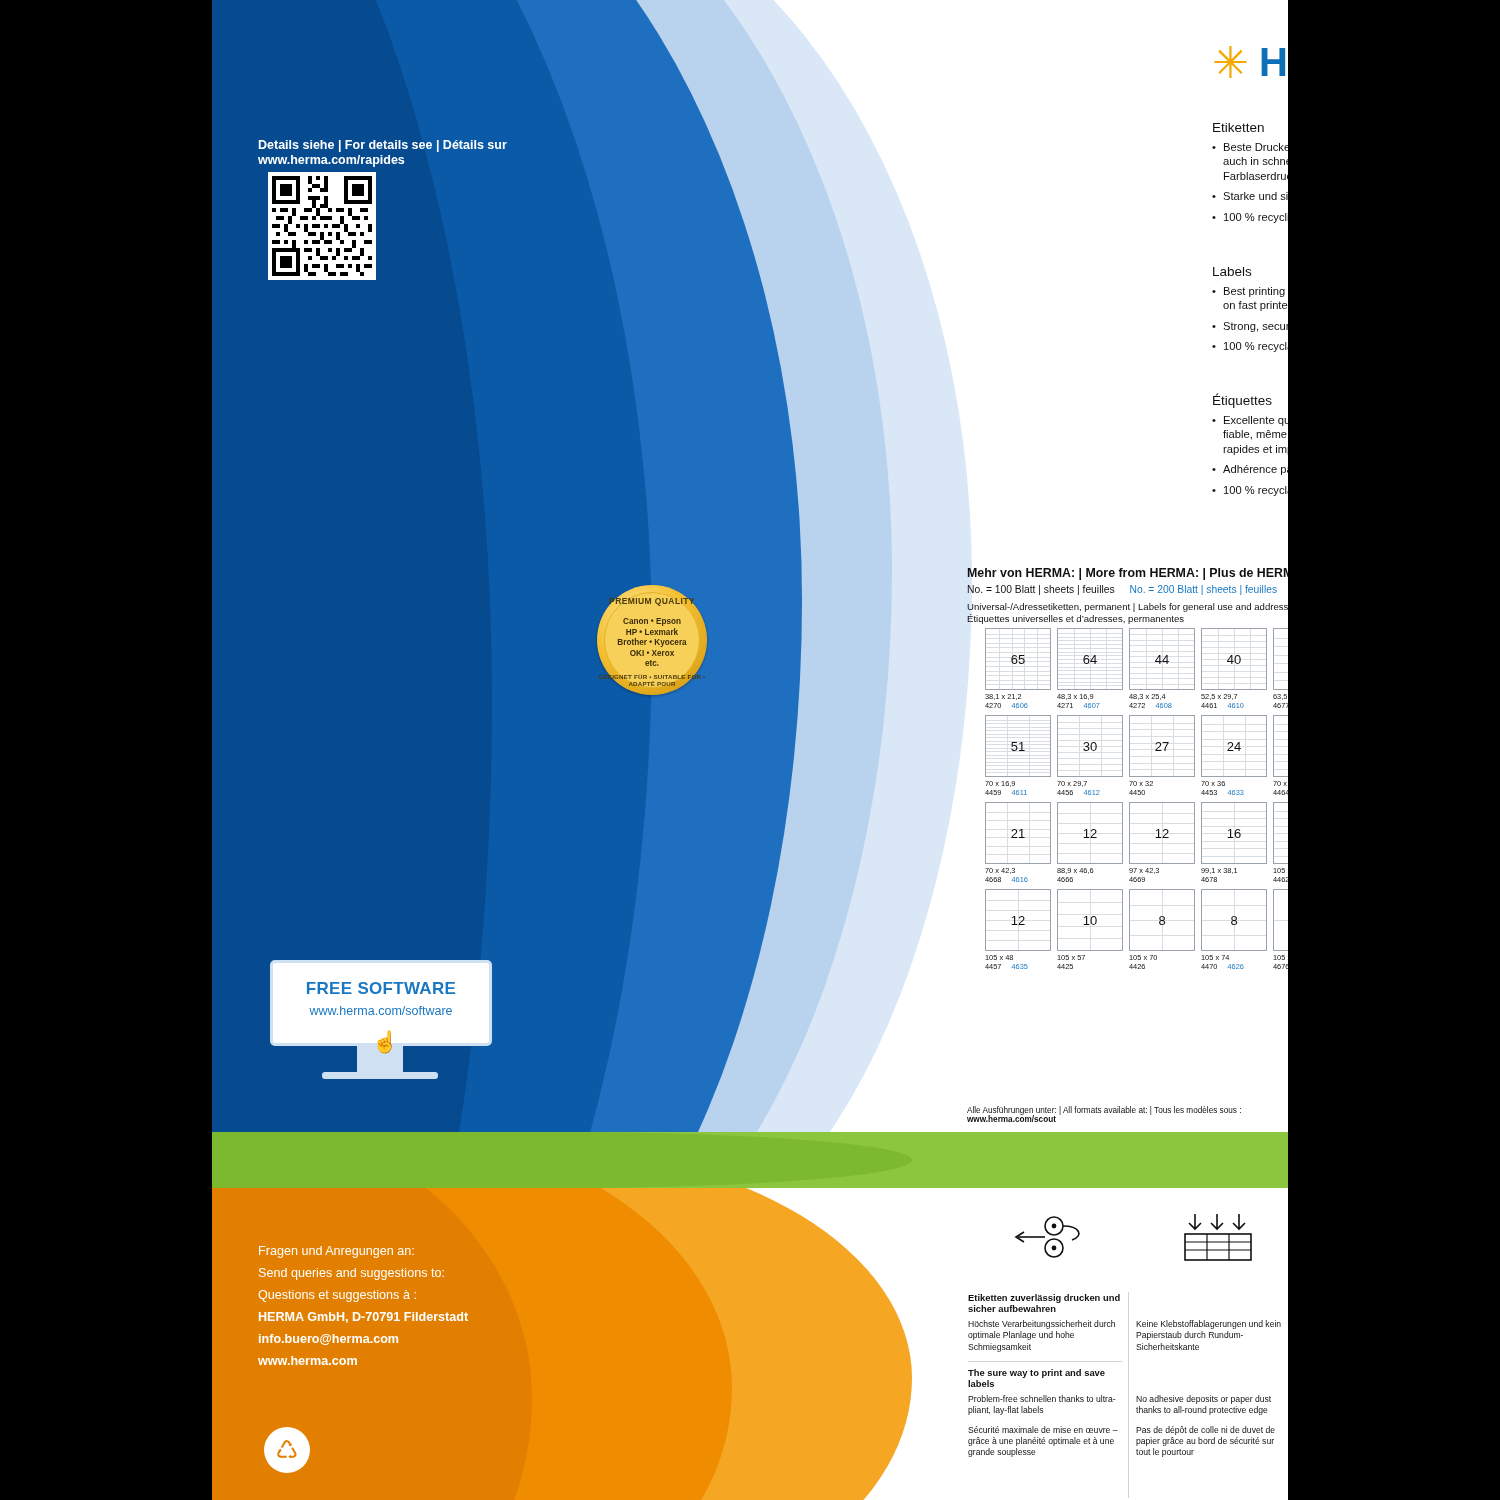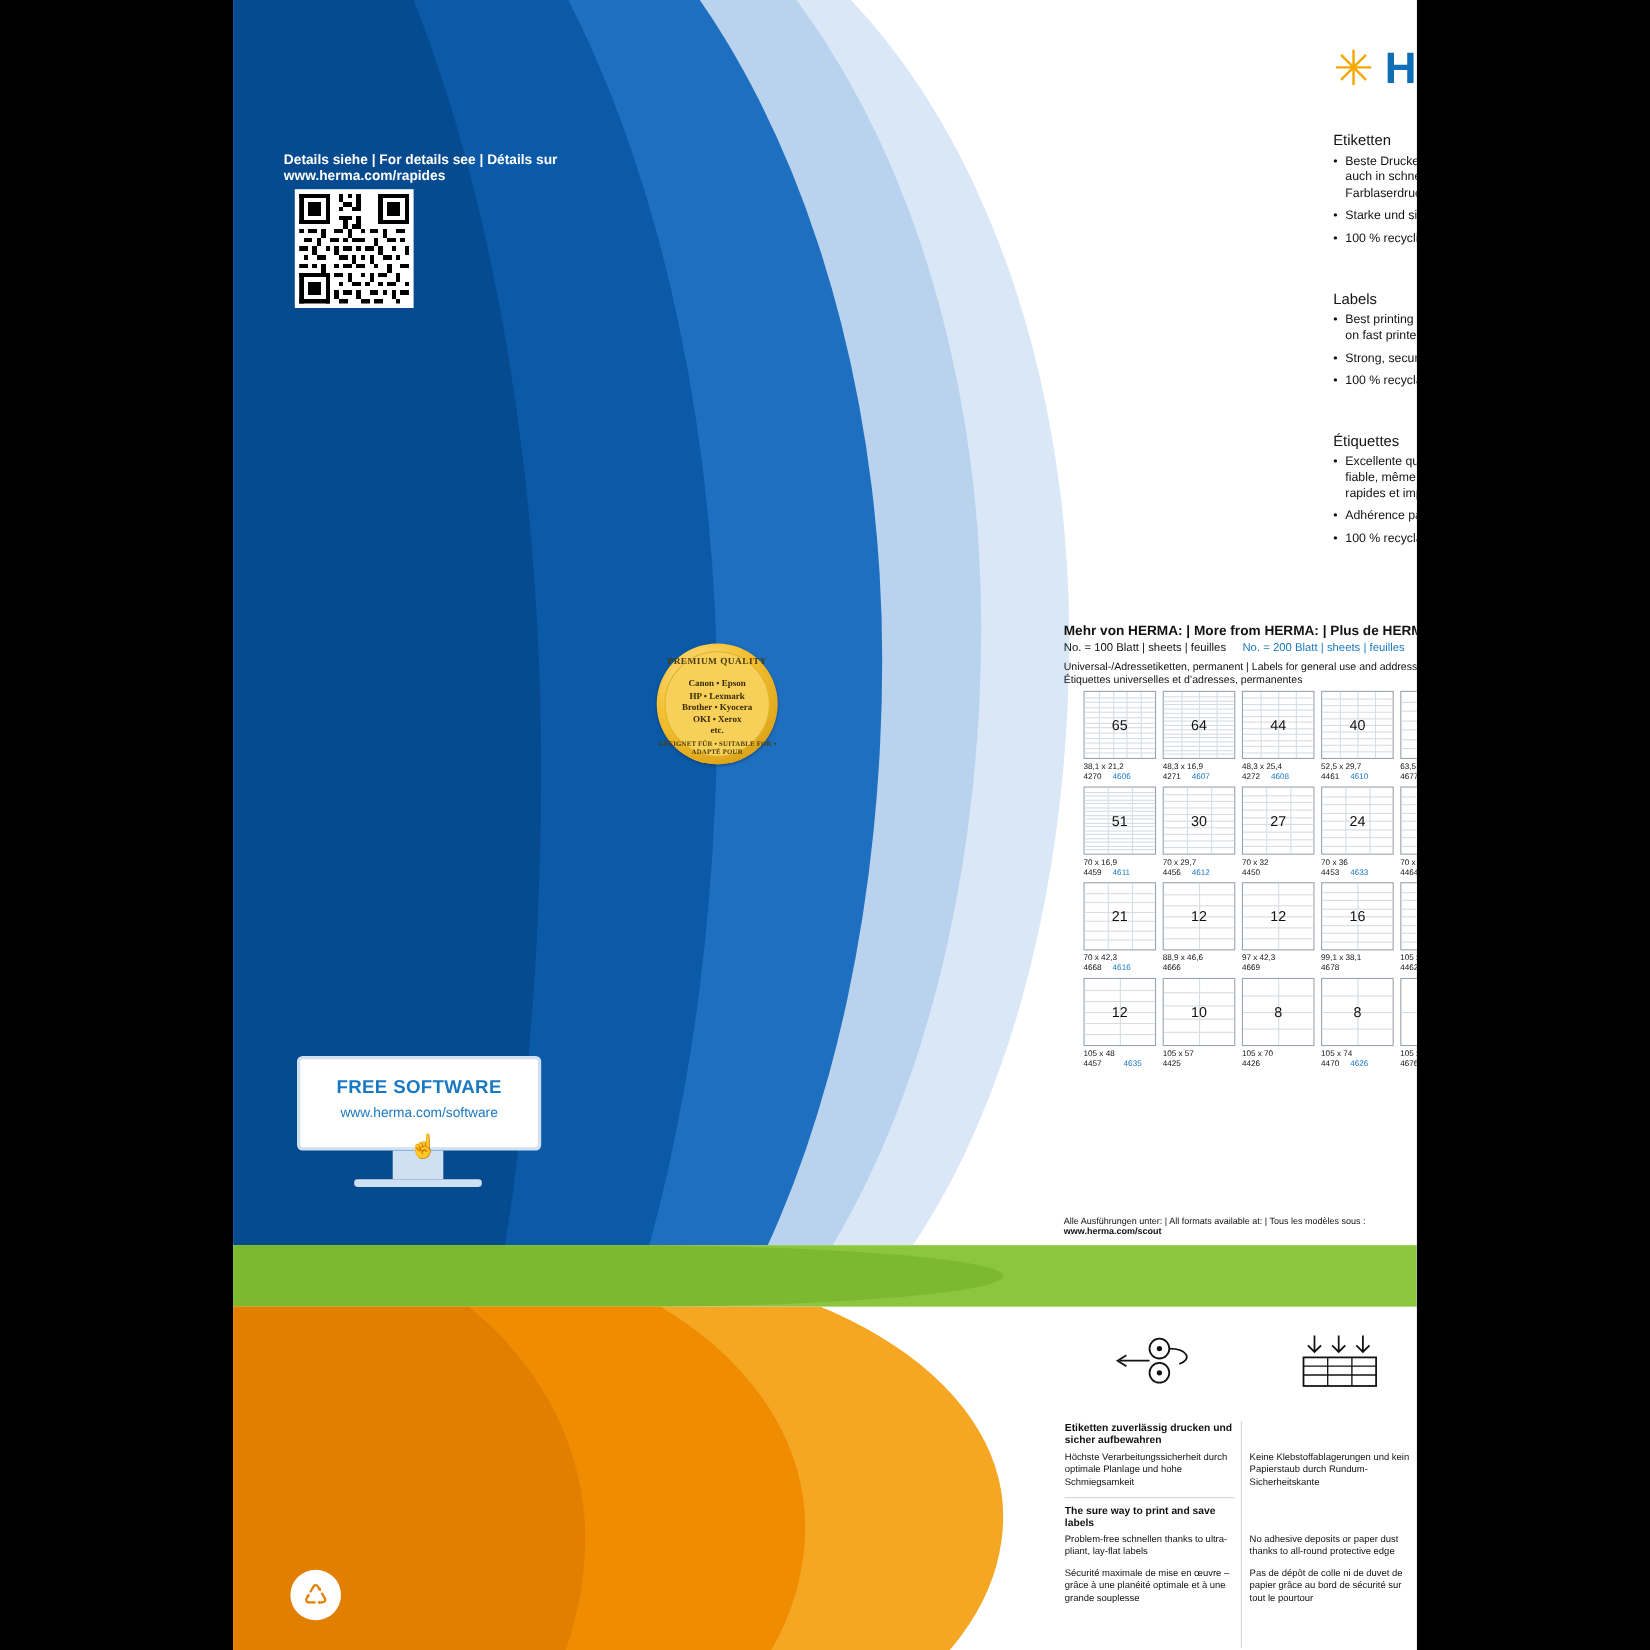--- a/index.html
+++ b/index.html
@@ -15,21 +15,21 @@
   .bw5{position:absolute;left:-420px;top:-300px;width:700px;height:2000px;background:#064a90;border-radius:0 58% 48% 0/0 50% 50% 0;}
 
   
   .details{position:absolute;left:46px;top:138px;width:330px;color:#fff;font-size:12.5px;font-weight:bold;line-height:15px;}
   .qr{position:absolute;left:56px;top:172px;width:108px;height:108px;background:#fff;padding:4px;box-sizing:border-box;}
   .qr svg{display:block;}
 
   
   .badge{position:absolute;left:385px;top:585px;width:110px;height:110px;border-radius:50%;
          background:radial-gradient(circle at 38% 32%,#ffe9a8 0%,#f5c132 45%,#e0a81c 72%,#c98f12 100%);
-         box-shadow:0 1px 3px rgba(0,0,0,.35);font-family:Liberation Serif, serif;}
+         box-shadow:0 1px 3px rgba(0,0,0,.35);}
   .badge .inner{position:absolute;left:7px;top:7px;right:7px;bottom:7px;border-radius:50%;background:#f7d05a;
          border:1px solid #e2b228;}
   .badge .txt{position:absolute;left:0;right:0;top:32px;text-align:center;font-size:8.2px;line-height:10.5px;color:#3a2c05;font-weight:bold;}
   .badge .arc-top{position:absolute;left:0;right:0;top:11px;text-align:center;font-size:8.5px;font-weight:bold;color:#4a3a06;letter-spacing:.4px;}
   .badge .arc-bot{position:absolute;left:0;right:0;bottom:8px;text-align:center;font-size:6.2px;font-weight:bold;color:#4a3a06;letter-spacing:.2px;}
 
   
   .sw{position:absolute;left:58px;top:960px;width:222px;height:86px;background:#fff;border:3px solid #cfe0f2;border-radius:5px;box-sizing:border-box;text-align:center;}
   .sw .t1{margin-top:16px;font-size:17px;font-weight:bold;color:#1a78c2;letter-spacing:.3px;}
   .sw .t2{margin-top:5px;font-size:12.5px;color:#1a78c2;}
@@ -574,21 +574,21 @@
             <div class="g" style="left: 32px; top: 0px; width: 1px; height: 60px;"></div>
             <div class="g" style="top: 10px; left: 0px; height: 1px; width: 64px;"></div>
             <div class="g" style="top: 20px; left: 0px; height: 1px; width: 64px;"></div>
             <div class="g" style="top: 30px; left: 0px; height: 1px; width: 64px;"></div>
             <div class="g" style="top: 40px; left: 0px; height: 1px; width: 64px;"></div>
             <div class="g" style="top: 50px; left: 0px; height: 1px; width: 64px;"></div>
             <div class="num">12</div>
           </div>
           <div class="meta">
             <div>105 x 48</div>
-            <div><span class="code">4457</span><span class="blue" style="margin-left: 20px;">4635</span></div>
+            <div><span class="code">4457</span><span class="blue" style="margin-left: 10px;">4635</span></div>
           </div>
         </div>
         <div class="cell">
           <div class="thumb">
             <div class="g" style="left: 32px; top: 0px; width: 1px; height: 60px;"></div>
             <div class="g" style="top: 12px; left: 0px; height: 1px; width: 64px;"></div>
             <div class="g" style="top: 24px; left: 0px; height: 1px; width: 64px;"></div>
             <div class="g" style="top: 36px; left: 0px; height: 1px; width: 64px;"></div>
             <div class="g" style="top: 48px; left: 0px; height: 1px; width: 64px;"></div>
             <div class="num">10</div>
@@ -644,20 +644,28 @@
 
   <div class="greenbar">
     <div class="gw" style="left:0;width:700px;background:#7cb92f;border-radius:0 50% 50% 0/0 50% 50% 0;"></div>
   </div>
 
   <div class="footer">
     <div class="ow1"></div>
     <div class="ow2"></div>
     <div class="ow3"></div>
 
+    <div class="fcontact">
+      <div>Fragen und Anregungen an:</div>
+      <div>Send queries and suggestions to:</div>
+      <div>Questions et suggestions à :</div>
+      <div class="b">HERMA GmbH, D-70791 Filderstadt</div>
+      <div class="b">info.buero@herma.com</div>
+      <div class="b">www.herma.com</div>
+    </div>
 
     <div class="recycle">
       <div class="sym">♺</div>
     </div>
 
     <div class="ficons">
       <div class="ic">
         <svg width="82" height="58" viewBox="0 0 82 58">
           <circle cx="44" cy="16" r="9" fill="none" stroke="#111" stroke-width="1.6"></circle>
           <circle cx="44" cy="16" r="2.4" fill="#111"></circle>

